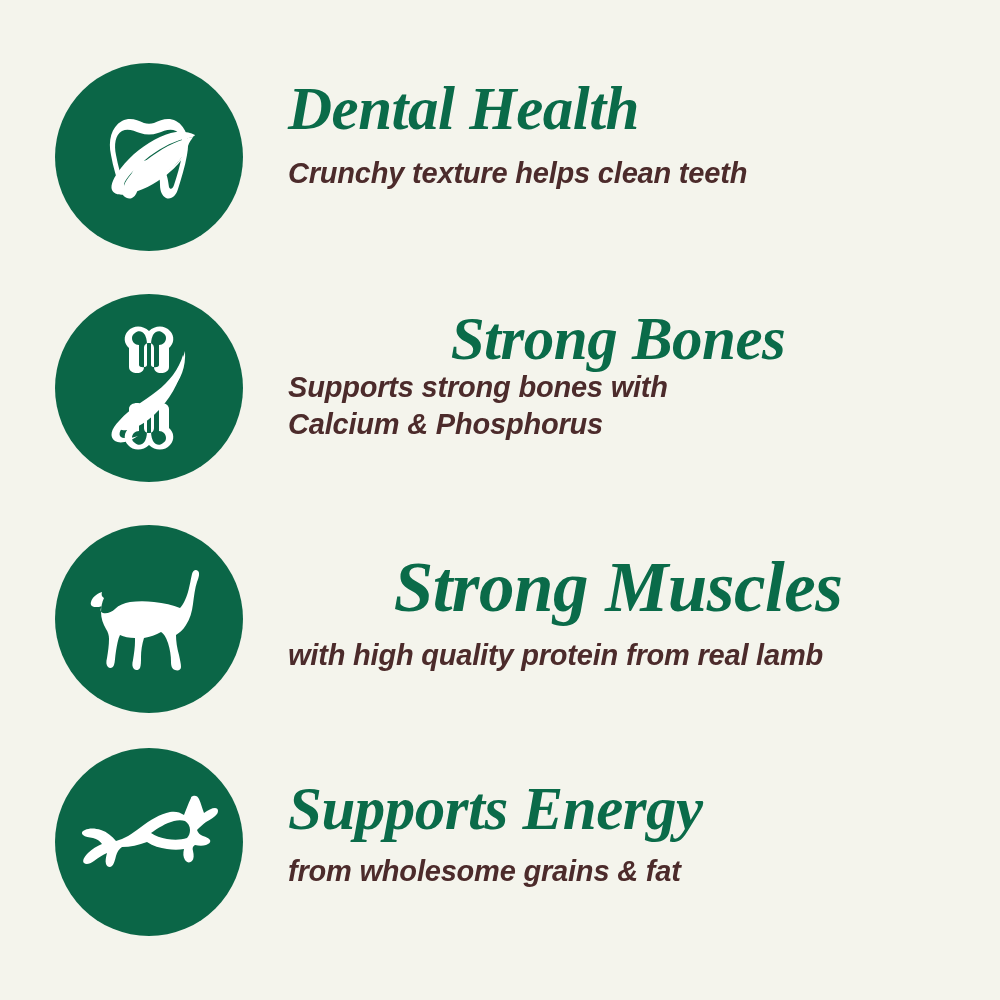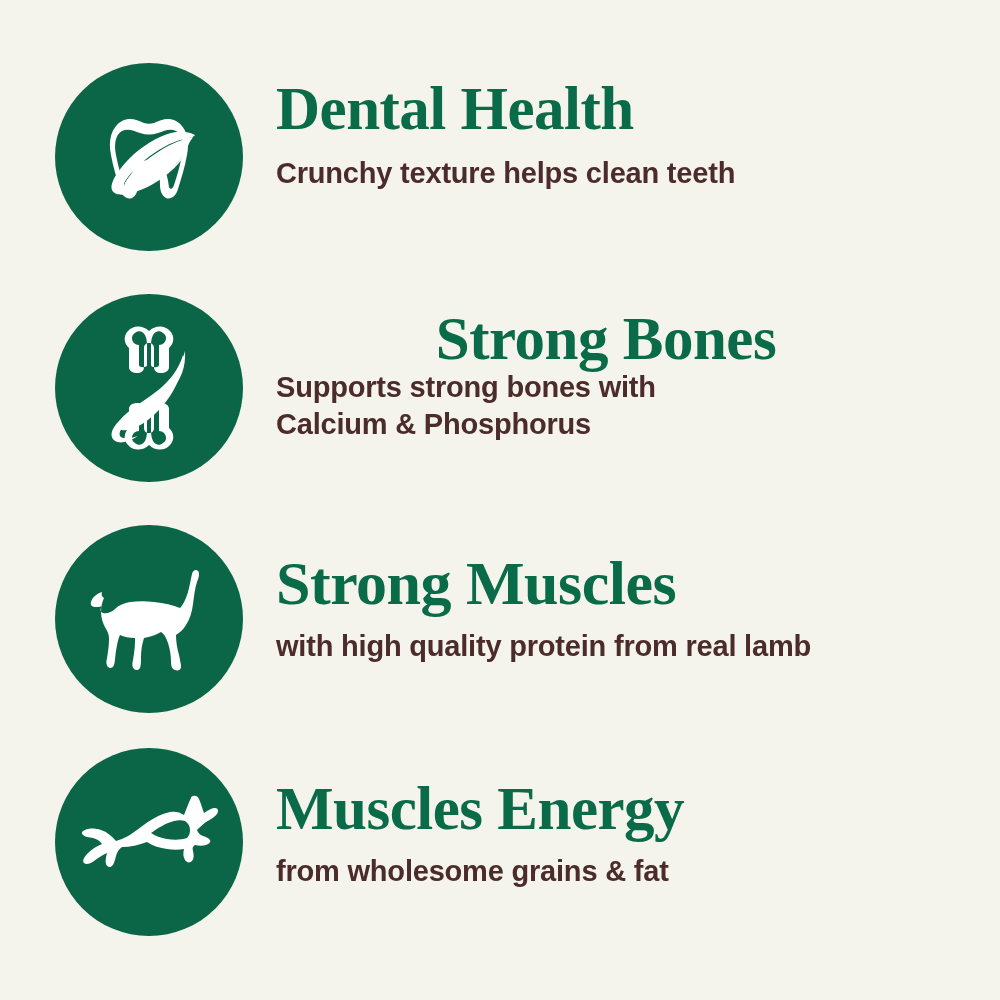--- a/index.html
+++ b/index.html
@@ -41,22 +41,23 @@
     justify-content: center;
     flex: none;
   }
 
   .icon-badge svg {
     display: block;
   }
 
   .benefit-text {
     position: absolute;
-    left: 276px;
+    left: 288px;
     width: 660px;
+    font-style: italic;
   }
 
   .benefit-title {
     font-family: "Liberation Serif", serif;
     font-weight: bold;
     color: #0a6b49;
     letter-spacing: -0.5px;
     white-space: nowrap;
     line-height: 1.0;
     margin: 0;
@@ -79,21 +80,21 @@
 
   
   #row-bones .icon-badge { left: 55px; top: 294px; }
   #row-bones .benefit-text { top: 308px; }
   #row-bones .benefit-title { font-size: 61px; text-align: center; }
   #row-bones .benefit-desc { font-size: 29px; }
 
   
   #row-muscles .icon-badge { left: 55px; top: 525px; }
   #row-muscles .benefit-text { top: 552px; }
-  #row-muscles .benefit-title { font-size: 62px; }
+  #row-muscles .benefit-title { font-size: 71px; text-align: center; }
   #row-muscles .benefit-desc { font-size: 29px; margin-top: 14px; }
 
   
   #row-energy .icon-badge { left: 55px; top: 748px; }
   #row-energy .benefit-text { top: 778px; }
   #row-energy .benefit-title { font-size: 61px; }
   #row-energy .benefit-desc { font-size: 29px; margin-top: 14px; }
 </style>
 </head>
 <body>
@@ -226,20 +227,20 @@
                      C144 17 143 14 140 14 C137 14 133 16 129 19
                      C127 14 126 9 124 5 C123 2 120 1 118 2 C116 3 116 3 116 4 Z
                      M110 27 C113 29 115 32 115 36 C115 39 114 42 112 44
                      C106 46 99 46 92 45 C86 44 80 42 76 39 C83 34 91 29 99 27
                      C103 26 107 26 110 27 Z"></path>
           </g>
         </svg>
       </span>
     </div>
     <div class="benefit-text">
-      <div class="benefit-title">Muscles Energy</div>
+      <div class="benefit-title">Supports Energy</div>
       <div class="benefit-desc">
         <span>from wholesome grains &amp; fat</span>
       </div>
     </div>
   </div>
 
 </div>
 
 </body></html>

